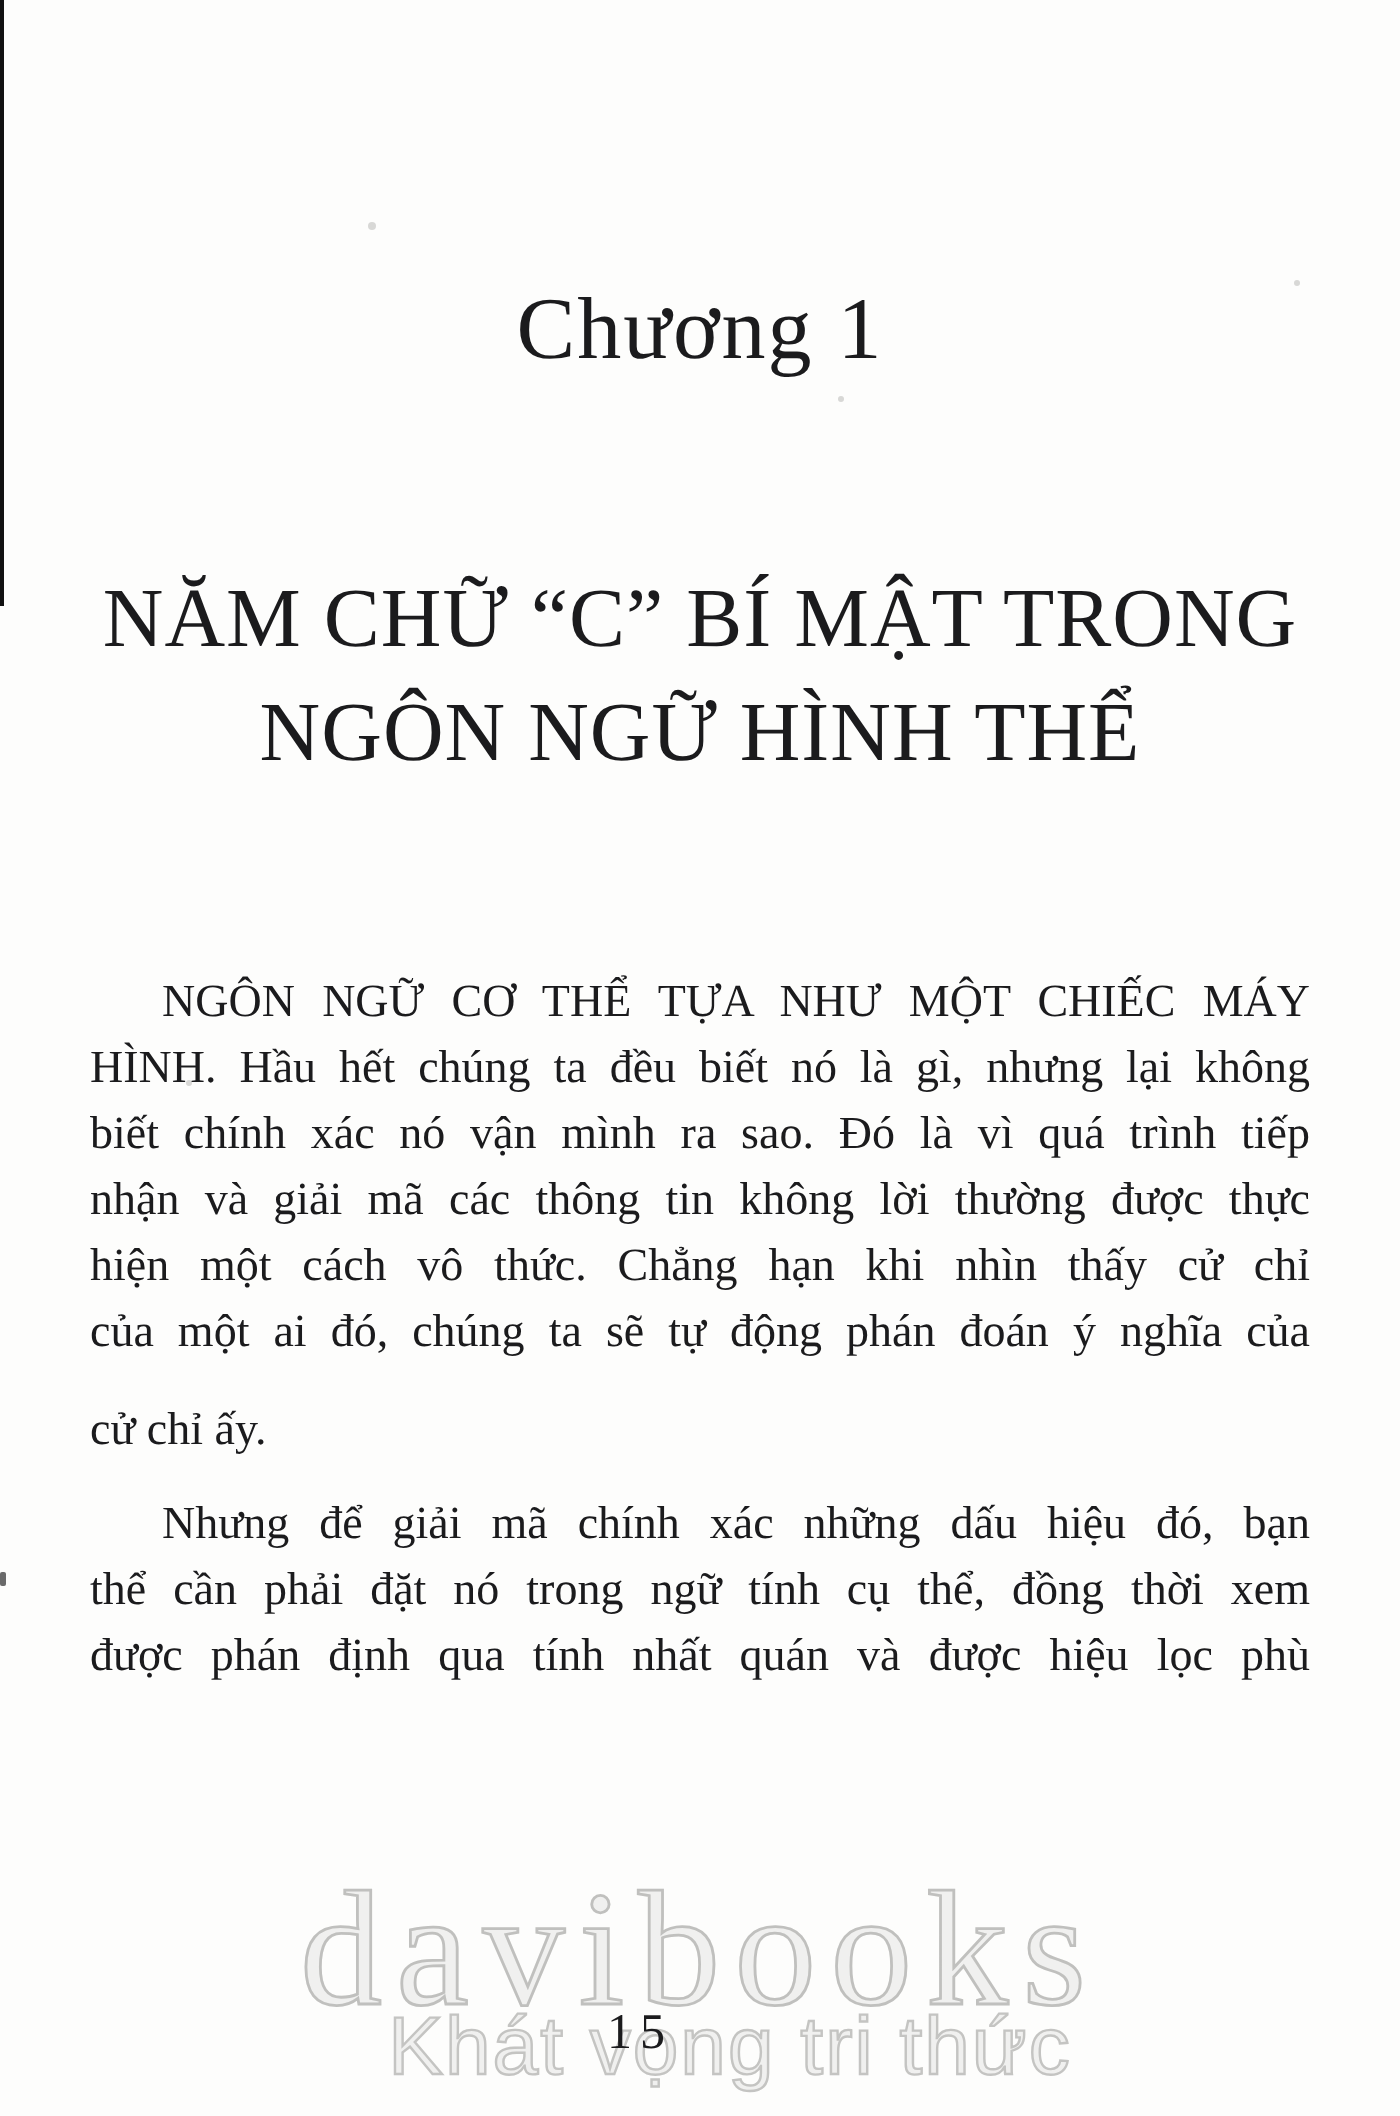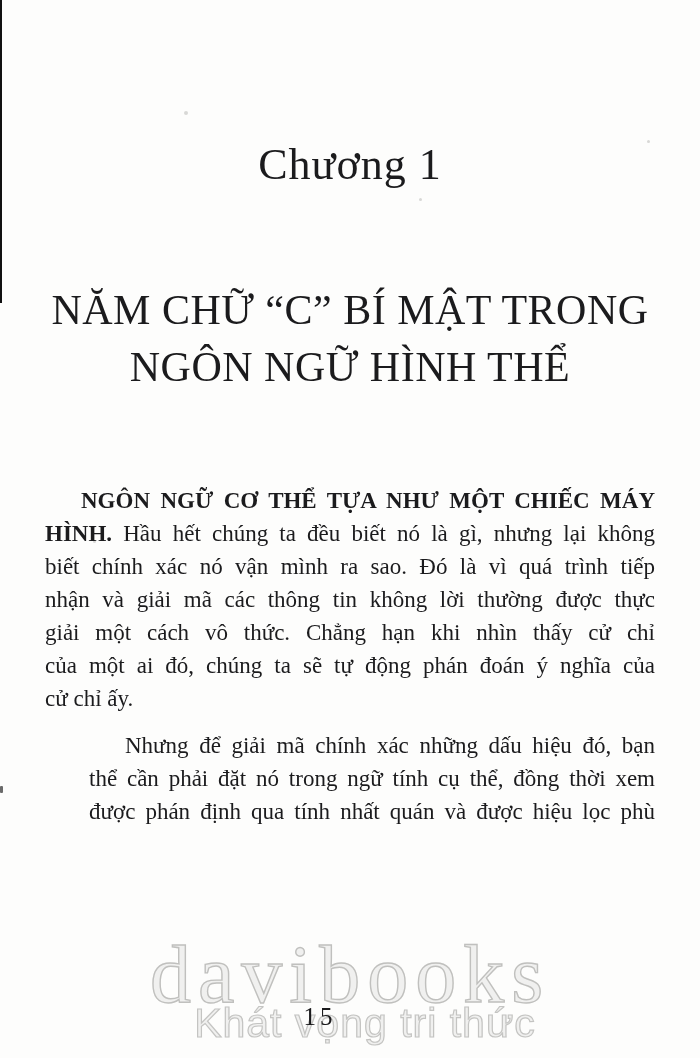--- a/index.html
+++ b/index.html
@@ -42,30 +42,30 @@
     margin-top:48px;
   }
 
   
   .body-text{
     position:absolute;left:45px;top:484px;width:610px;
     font-size:23px;line-height:33px;
     z-index:2;
   }
   .para{margin:0;}
-  .para + .para{margin-top:14px;margin-left:44px;}
+  .para + .para{margin-top:14px;}
   .line{
     text-align:justify;
     text-align-last:justify;
     -moz-text-align-last:justify;
     height:33px;overflow:visible;white-space:normal;
   }
-  .line.last{text-align-last:left;-moz-text-align-last:left;}
+  .line.last{text-align-last:left;margin-top:16px;-moz-text-align-last:left;}
   .line.indent{padding-left:36px;}
-  .b{font-weight:bold;}
+  .b{font-weight:normal;}
 
   
   .wm{
     position:absolute;left:0;width:100%;
     text-align:center;
     color:rgba(185,185,185,0.18);
     -webkit-text-stroke:1.4px #c0c0be;
     z-index:1;
     pointer-events:none;
   }
@@ -113,21 +113,21 @@
 
   <div class="wm wm-brand">davibooks</div>
   <div class="wm wm-tagline">Khát vọng tri thức</div>
 
   <div class="body-text">
     <div class="para">
       <div class="line indent b">NGÔN NGỮ CƠ THỂ TỰA NHƯ MỘT CHIẾC MÁY</div>
       <div class="line"><span class="b">HÌNH.</span><span> Hầu hết chúng ta đều biết nó là gì, nhưng lại không</span></div>
       <div class="line">biết chính xác nó vận mình ra sao. Đó là vì quá trình tiếp</div>
       <div class="line">nhận và giải mã các thông tin không lời thường được thực</div>
-      <div class="line">giải một cách vô thức. Chẳng hạn khi nhìn thấy cử chỉ</div>
+      <div class="line">hiện một cách vô thức. Chẳng hạn khi nhìn thấy cử chỉ</div>
       <div class="line">của một ai đó, chúng ta sẽ tự động phán đoán ý nghĩa của</div>
       <div class="line last">cử chỉ ấy.</div>
     </div>
     <div class="para">
       <div class="line indent">Nhưng để giải mã chính xác những dấu hiệu đó, bạn</div>
       <div class="line">thể cần phải đặt nó trong ngữ tính cụ thể, đồng thời xem</div>
       <div class="line">được phán định qua tính nhất quán và được hiệu lọc phù</div>
     </div>
   </div>
 

